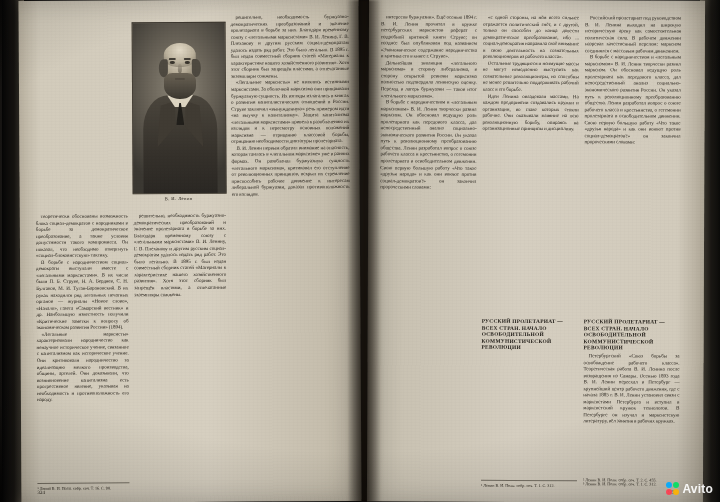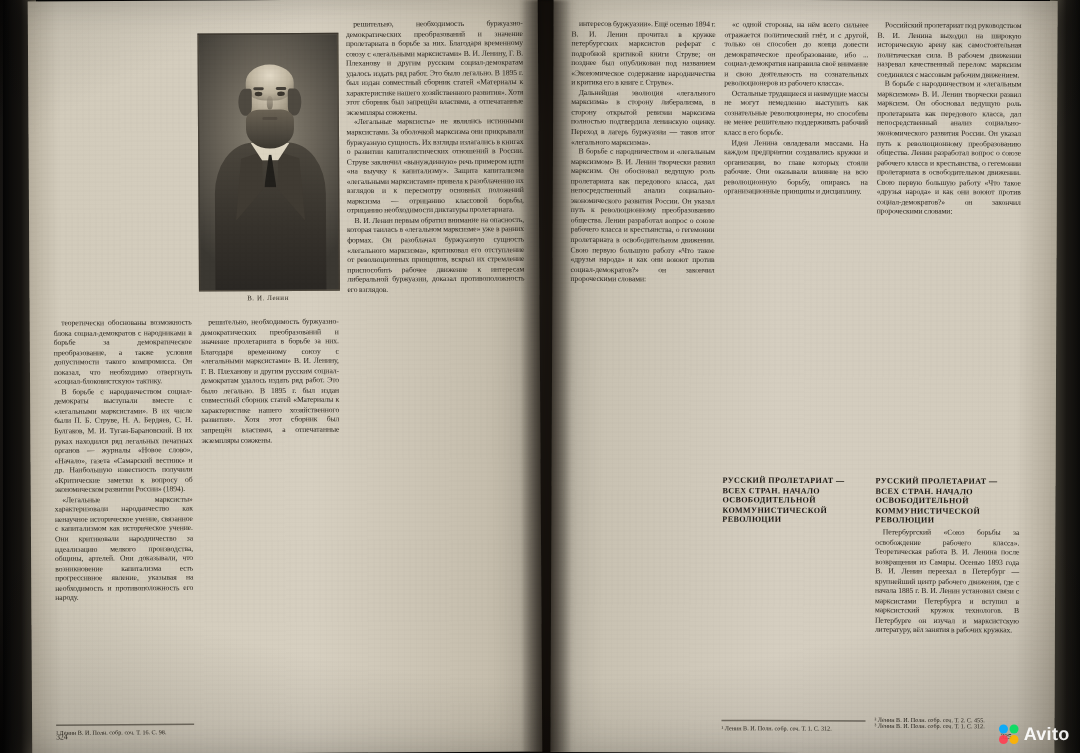--- a/index.html
+++ b/index.html
@@ -110,21 +110,21 @@
   .p-lapel-r{position:absolute;left:52px;top:78px;width:18px;height:46px;background:#403b33;
     clip-path:polygon(0 0,80% 10%,100% 100%,0 55%);}
   .p-caption{
     position:absolute;left:113px;top:196px;width:92px;text-align:center;
     font-size:4.6px;letter-spacing:.4px;color:#2b261e;
   }
 
   
   .watermark{
     position:absolute;right:7px;bottom:6px;
-    display:flex;align-items:flex-end;gap:3px;
+    display:flex;align-items:flex-start;gap:3px;
     opacity:.92;
   }
   .wm-dots{position:relative;width:13px;height:13px;}
   .wm-dots i{position:absolute;border-radius:50%;display:block;}
   .wm-d1{left:0;top:0;width:6px;height:6px;background:#00aaff;}
   .wm-d2{left:7px;top:0;width:6px;height:6px;background:#04e061;}
   .wm-d3{left:0;top:7px;width:6px;height:6px;background:#ff4053;}
   .wm-d4{left:7px;top:7px;width:6px;height:6px;background:#ffb300;}
   .wm-text{font-family:"Liberation Sans", sans-serif;font-size:12px;font-weight:bold;color:#ffffff;letter-spacing:.2px;}
 

